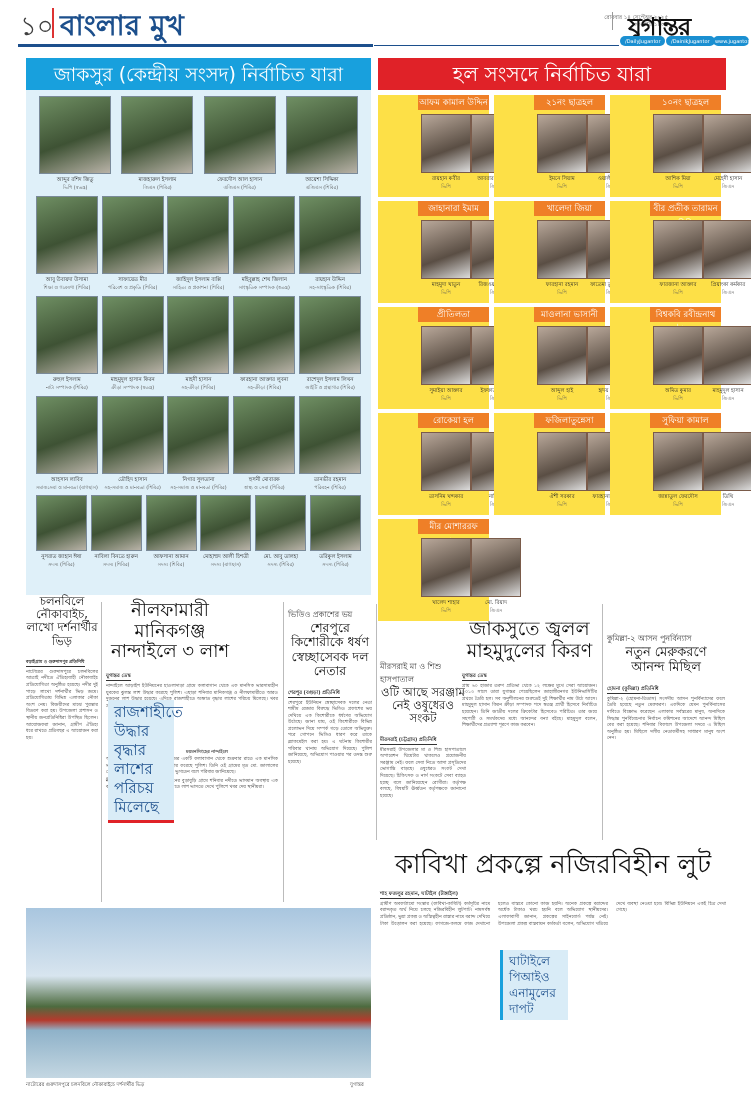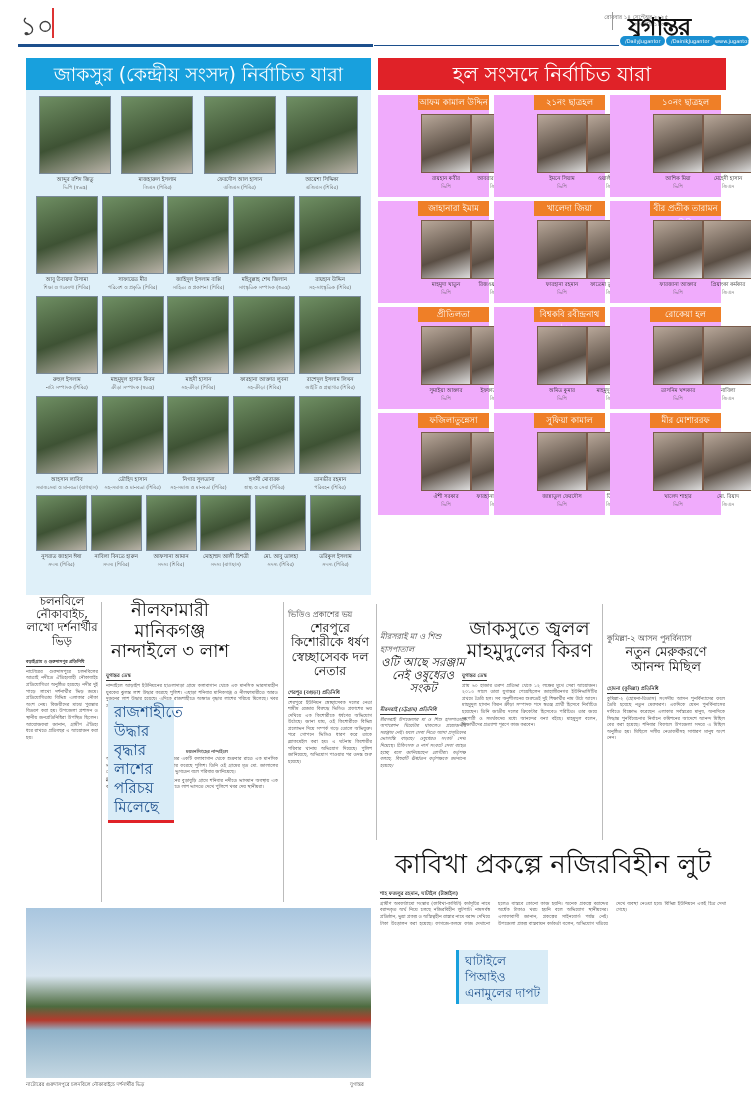--- a/index.html
+++ b/index.html
@@ -20,21 +20,21 @@
   .right-panel { position: absolute; left: 378px; top: 58px; width: 348px; height: 540px; }
   .right-head { height: 32px; background: #e02228; color: #fff; font-size: 20px; text-align: center; line-height: 32px; }
 
   .prow { display: flex; justify-content: space-around; padding: 0 8px; }
   .person { text-align: center; }
   .photo { border: 1px solid #7a8a99; background: linear-gradient(160deg,#6f8f63,#3e5234 55%,#b9b3a8); }
   .pname { font-size: 5.3px; color: #222; margin-top: 2px; white-space: nowrap; }
   .prole { font-size: 4.8px; color: #555; white-space: nowrap; }
 
   .hall-grid { display: grid; grid-template-columns: repeat(3, 111px); column-gap: 5px; row-gap: 4px; margin-top: 5px; }
-  .hall { background: #f0abfc; height: 102px; padding-left: 40px; }
+  .hall { background: #fde047; height: 102px; padding-left: 40px; }
   .hall-head { background: #ef7f27; color: #fff; font-size: 8.5px; text-align: center; height: 15px; line-height: 15px; }
   .hall-people { display: flex; justify-content: space-around; padding: 4px 3px 0; }
   .hphoto { width: 50px; height: 59px; border: 1px solid #7a5b4a; background: linear-gradient(160deg,#b9a89a,#5a4e44 60%,#ddd); }
 
   .story { position: absolute; }
   .kicker { font-size: 8px; color: #444; text-align: left; }
   .hl { text-align: center; color: #111; line-height: 1.15; }
   .byline { font-size: 5px; font-weight: bold; color: #333; border-bottom: 1px solid #333; display: inline-block; margin: 2px 0; }
   .body-text { font-size: 4.6px; color: #444; line-height: 6.6px; text-align: justify; }
   .col-rule { position: absolute; width: 1px; background: #bbb; }
@@ -42,20 +42,21 @@
   .callout2 { position: absolute; background: #d9ecf7; border-left: 3px solid #18a0dd; color: #1c4f8c; font-size: 12px; padding: 3px 6px; line-height: 16px; }
   .boat-photo { position: absolute; left: 26px; top: 908px; width: 345px; height: 170px; background: linear-gradient(180deg,#a9c6df 0%,#d8e5ef 40%,#4d6b3f 58%,#b53a2d 66%,#8fb2c9 72%,#c4d7e2 100%); }
   .caption { position: absolute; top: 1081px; font-size: 5px; color: #444; }
 </style>
 </head>
 <body>
 
 <div class="masthead">
   <span class="page-num">১০</span>
   <span class="mast-sep"></span>
+  <span class="section-title">বাংলার মুখ</span>
   <span class="mast-rule"></span>
   <span class="mast-rule2"></span>
   <div class="date">
     <div>রোববার ১৪ সেপ্টেম্বর ২০২৫</div>
     <div>৩০ ভাদ্র ১৪৩২</div>
   </div>
   <span class="date-sep"></span>
   <span class="logo">যুগান্তর</span>
   <span class="social" style="left:620px;">/DailyJugantor</span>
   <span class="social" style="left:666px;">/DainikJugantor</span>
@@ -300,20 +301,35 @@
         <div class="hall-head">প্রীতিলতা</div>
         <div class="hall-people">
           <div class="person">
             <div class="hphoto"></div>
             <div class="pname">সুমাইয়া আক্তার</div>
             <div class="prole">ভিপি</div>
           </div>
           <div class="person">
             <div class="hphoto"></div>
             <div class="pname">ইফফাত রহমান</div>
+            <div class="prole">জিএস</div>
+          </div>
+        </div>
+      </div>
+      <div class="hall">
+        <div class="hall-head">মাওলানা ভাসানী</div>
+        <div class="hall-people">
+          <div class="person">
+            <div class="hphoto"></div>
+            <div class="pname">আব্দুল হাই</div>
+            <div class="prole">ভিপি</div>
+          </div>
+          <div class="person">
+            <div class="hphoto"></div>
+            <div class="pname">হৃদয় পোদ্দার</div>
             <div class="prole">জিএস</div>
           </div>
         </div>
       </div>
       <div class="hall">
         <div class="hall-head">বিশ্বকবি রবীন্দ্রনাথ ঠাকুর</div>
         <div class="hall-people">
           <div class="person">
             <div class="hphoto"></div>
             <div class="pname">অমিত কুমার</div>
@@ -413,21 +429,21 @@
 <div class="col-rule" style="left:283px;top:602px;height:300px;"></div>
 
 <div class="story" style="left:288px;top:608px;width:84px;">
   <div class="kicker">ভিডিও প্রকাশের ভয়</div>
   <div class="hl" style="font-size:12.5px;">শেরপুরে কিশোরীকে ধর্ষণ স্বেচ্ছাসেবক দল নেতার</div>
   <div class="byline">শেরপুর (বগুড়া) প্রতিনিধি</div>
   <div class="body-text" style="height:210px;overflow:hidden;">শেরপুরে ইউনিয়ন স্বেচ্ছাসেবক দলের নেতা শামীম রেজার বিরুদ্ধে ভিডিও প্রকাশের ভয় দেখিয়ে এক কিশোরীকে ধর্ষণের অভিযোগ উঠেছে। জানা যায়, ওই কিশোরীকে বিভিন্ন প্রলোভন দিয়ে সম্পর্ক গড়ে তোলে অভিযুক্ত। পরে গোপনে ভিডিও ধারণ করে তাকে ব্ল্যাকমেইল করা হয়। এ ঘটনায় কিশোরীর পরিবার থানায় অভিযোগ দিয়েছে। পুলিশ জানিয়েছে, অভিযোগ পাওয়ার পর তদন্ত শুরু হয়েছে।</div>
 </div>
 <div class="col-rule" style="left:376px;top:604px;height:236px;"></div>
 
-<div class="story" style="left:380px;top:630px;width:86px;font-style:italic;">
+<div class="story" style="left:380px;top:660px;width:86px;">
   <div class="kicker">মীরসরাই মা ও শিশু হাসপাতাল</div>
   <div class="hl" style="font-size:11.5px;">ওটি আছে সরঞ্জাম নেই ওষুধেরও সংকট</div>
   <div class="byline">মীরসরাই (চট্টগ্রাম) প্রতিনিধি</div>
   <div class="body-text" style="height:130px;overflow:hidden;">মীরসরাই উপজেলার মা ও শিশু হাসপাতালে অপারেশন থিয়েটার থাকলেও প্রয়োজনীয় সরঞ্জাম নেই। ফলে সেবা নিতে আসা প্রসূতিদের ভোগান্তি বাড়ছে। ওষুধেরও সংকট দেখা দিয়েছে। চিকিৎসক ও নার্স সংকটে সেবা ব্যাহত হচ্ছে বলে জানিয়েছেন রোগীরা। কর্তৃপক্ষ বলছে, বিষয়টি ঊর্ধ্বতন কর্তৃপক্ষকে জানানো হয়েছে।</div>
 </div>
 
 <div class="story" style="left:462px;top:618px;width:135px;">
   <div class="hl" style="font-size:19px;">জাকসুতে জ্বলল মাহমুদুলের কিরণ</div>
   <div class="byline">যুগান্তর ডেস্ক</div>
   <div class="body-text" style="height:150px;overflow:hidden;">প্রায় ৬০ হাজার তরুণ প্রতিভা থেকে ১২ লক্ষের মুখে সেরা আয়োজন। ২০১৩ সালে তারা যুগান্তর পেয়েছিলেন জাহাঙ্গীরনগর ইউনিভার্সিটির প্রথমে তৈরি হল। সব অনুশীলনের শুরুতেই দুই শিক্ষার্থীর নাম উঠে আসে। মাহমুদুল হাসান কিরন ক্রীড়া সম্পাদক পদে স্বতন্ত্র প্রার্থী হিসেবে নির্বাচিত হয়েছেন। তিনি জাতীয় দলের ক্রিকেটার হিসেবেও পরিচিত। তার জয়ে সহপাঠী ও সমর্থকদের মধ্যে আনন্দের বন্যা বইছে। মাহমুদুল বলেন, শিক্ষার্থীদের প্রত্যাশা পূরণে কাজ করবেন।</div>
@@ -439,17 +455,17 @@
   <div class="hl" style="font-size:13px;">নতুন মেরুকরণে আনন্দ মিছিল</div>
   <div class="byline">হোমনা (কুমিল্লা) প্রতিনিধি</div>
   <div class="body-text" style="height:150px;overflow:hidden;">কুমিল্লা-২ (হোমনা-তিতাস) সংসদীয় আসন পুনর্বিন্যাসের ফলে তৈরি হয়েছে নতুন মেরুকরণ। একদিকে যেমন পুনর্বিন্যাসের দাবিতে বিক্ষোভ করেছেন এলাকার সর্বস্তরের মানুষ, অন্যদিকে সিদ্ধান্ত পুনর্বিবেচনার নির্বাচন কমিশনের আদেশে আনন্দ মিছিল বের করা হয়েছে। শনিবার বিকালে উপজেলা সদরে এ মিছিল অনুষ্ঠিত হয়। মিছিলে দলীয় নেতাকর্মীসহ সাধারণ মানুষ অংশ নেন।</div>
 </div>
 
 <div class="story" style="left:380px;top:850px;width:346px;">
   <div class="hl" style="font-size:26px;">কাবিখা প্রকল্পে নজিরবিহীন লুট</div>
   <div class="byline">শাহ ফজলুর রহমান, ঘাটাইল (টাঙ্গাইল)</div>
   <div class="body-text" style="column-count:3;column-gap:8px;height:200px;overflow:hidden;">গ্রামীণ অবকাঠামো সংস্কার (কাবিখা-কাবিটা) কর্মসূচির নামে বরাদ্দকৃত অর্থ নিয়ে চলছে নজিরবিহীন লুটপাট। নামসর্বস্ব প্রতিষ্ঠান, ভুয়া প্রকল্প ও অস্তিত্বহীন রাস্তার নামে বরাদ্দ দেখিয়ে টাকা উত্তোলন করা হয়েছে। কাগজে-কলমে কাজ দেখানো হলেও বাস্তবে কোনো কাজ হয়নি। অনেক প্রকল্পে বরাদ্দের অর্ধেক টাকাও খরচ হয়নি বলে অভিযোগ স্থানীয়দের। এলাকাবাসী জানান, প্রকল্পের সাইনবোর্ড পর্যন্ত নেই। উপজেলা প্রকল্প বাস্তবায়ন কর্মকর্তা বলেন, অভিযোগ খতিয়ে দেখে ব্যবস্থা নেওয়া হবে। বিভিন্ন ইউনিয়নে একই চিত্র দেখা গেছে।</div>
 </div>
-<div class="callout2" style="left:456px;top:950px;width:92px;">ঘাটাইলে পিআইও এনামুলের দাপট</div>
+<div class="callout2" style="left:500px;top:950px;width:68px;">ঘাটাইলে পিআইও এনামুলের দাপট</div>
 
 <div class="boat-photo"></div>
 <div class="caption" style="left:26px;">নাটোরের গুরুদাসপুরে চলনবিলে নৌকাবাইচে দর্শনার্থীর ভিড়</div>
 <div class="caption" style="left:350px;">যুগান্তর</div>
 
 </body></html>

